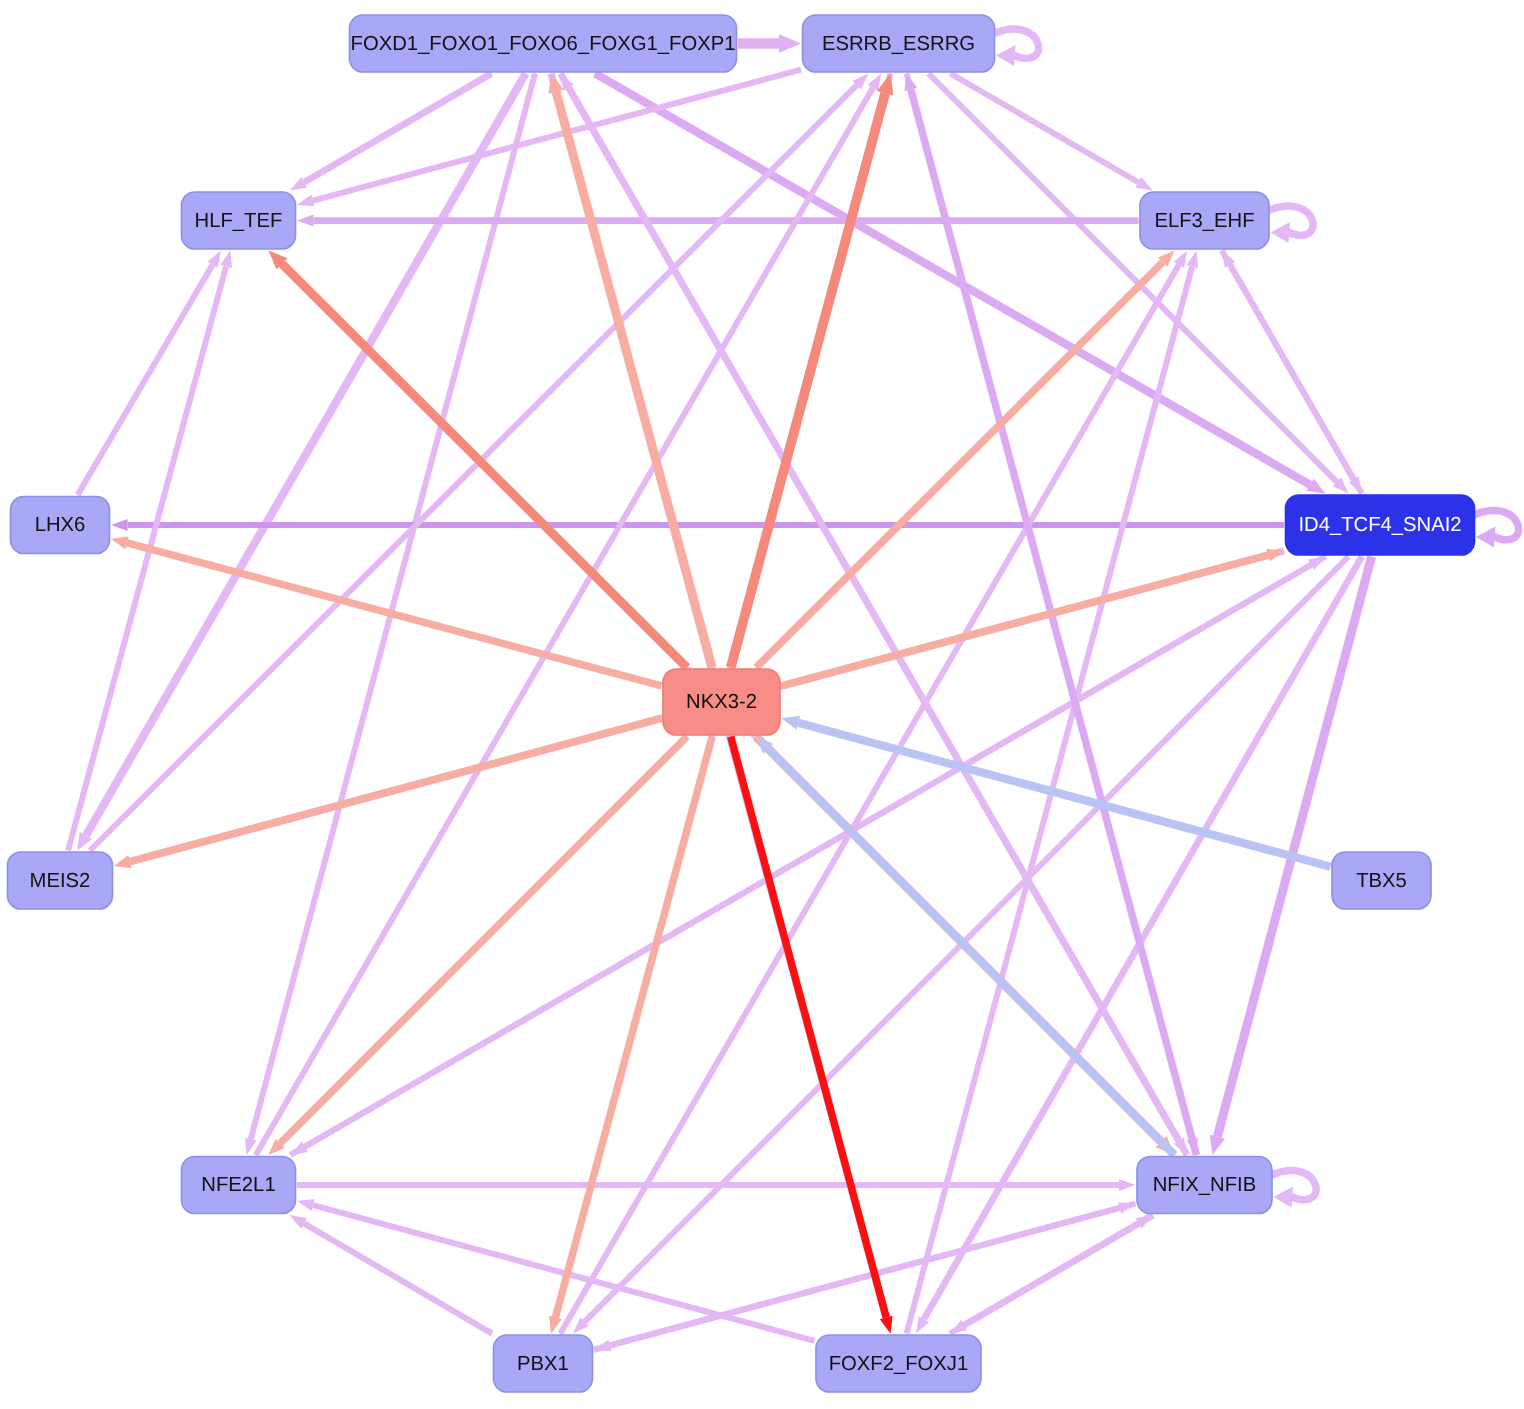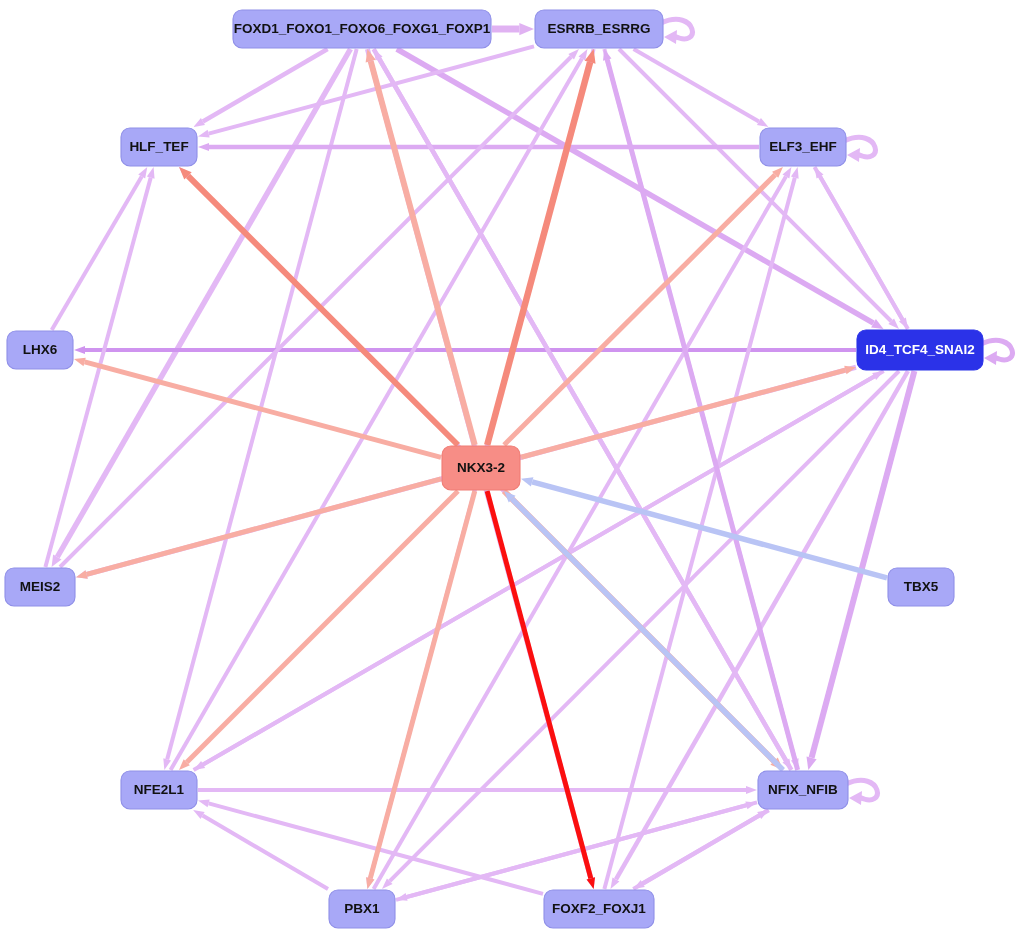--- a/index.html
+++ b/index.html
@@ -11,21 +11,20 @@
     width: 1016px;
     height: 939px;
     font-family: "Liberation Sans", sans-serif;
     overflow: hidden;
   }
   #graph-root {
     position: relative;
     width: 1016px;
     height: 939px;
     background: #ffffff;
-    font-weight: bold;
   }
   svg#network-svg {
     position: absolute;
     top: 0;
     left: 0;
     width: 1016px;
     height: 939px;
     display: block;
     shape-rendering: geometricPrecision;
   }

